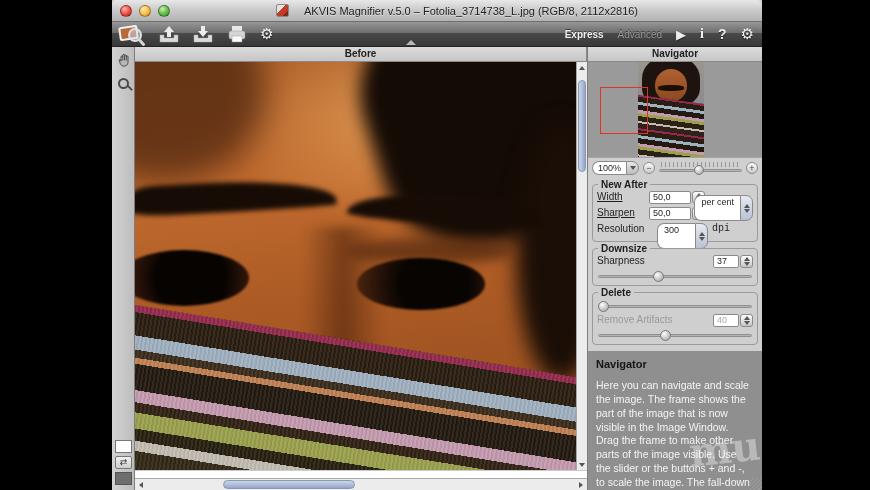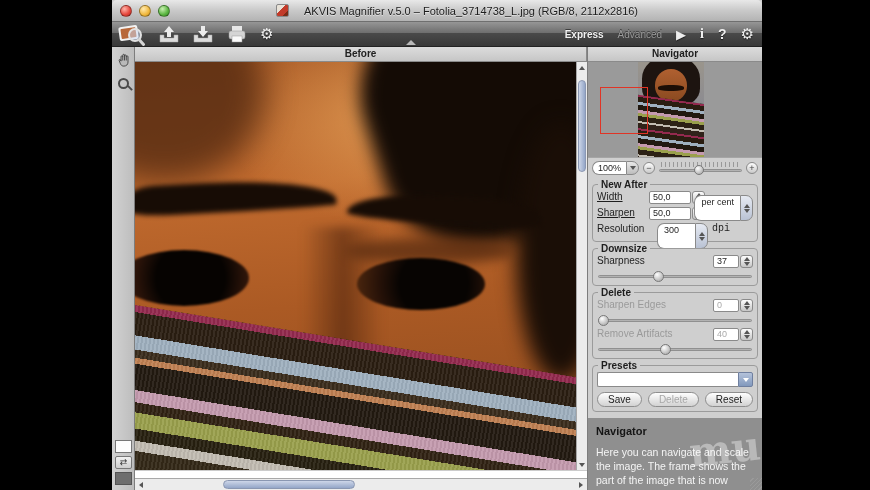--- a/index.html
+++ b/index.html
@@ -423,62 +423,39 @@
             </span>
         </div>
         <div class="gslider">
           <div class="track"></div>
           <div class="thumb" style="left:36%"></div>
         </div>
       </div>
 
       <div class="group">
         <div class="group-label">Delete</div>
-        <div class="row">
-          <span class="dim">Sharpen Edges</span>
-          <span class="spacer"></span>
-          <span class="field disabled" style="width:26px">0</span>
-          <span class="stepper">
-              <span class="tri up"></span>
-              <span class="tri down"></span>
-            </span>
-        </div>
         <div class="gslider">
           <div class="track"></div>
           <div class="thumb" style="left:0"></div>
         </div>
         <div class="row" style="margin-top:3px">
           <span class="dim">Remove Artifacts</span>
           <span class="spacer"></span>
           <span class="field disabled" style="width:26px">40</span>
           <span class="stepper">
               <span class="tri up"></span>
               <span class="tri down"></span>
             </span>
         </div>
         <div class="gslider">
           <div class="track"></div>
           <div class="thumb" style="left:40%"></div>
         </div>
       </div>
 
-      <div class="group">
-        <div class="group-label">Presets</div>
-        <div class="preset-combo">
-          <div class="preset-field"></div>
-          <div class="preset-drop">
-              <div class="tri down"></div>
-            </div>
-        </div>
-        <div class="btn-row">
-          <button class="btn">Save</button>
-          <button class="btn disabled">Delete</button>
-          <button class="btn">Reset</button>
-        </div>
-      </div>
 
       <div class="hint">
         <div class="hint-title">Navigator</div>
         <div class="hint-body">Here you can navigate and scale the image. The frame shows the part of the image that is now visible in the Image Window. Drag the frame to make other parts of the image visible. Use the slider or the buttons + and -, to scale the image. The fall-down menu shows some frequently used coefficients.</div>
         <div class="watermark">mu</div>
       </div>
     </div>
   </div>
 
   <div class="resize-grip"></div>

